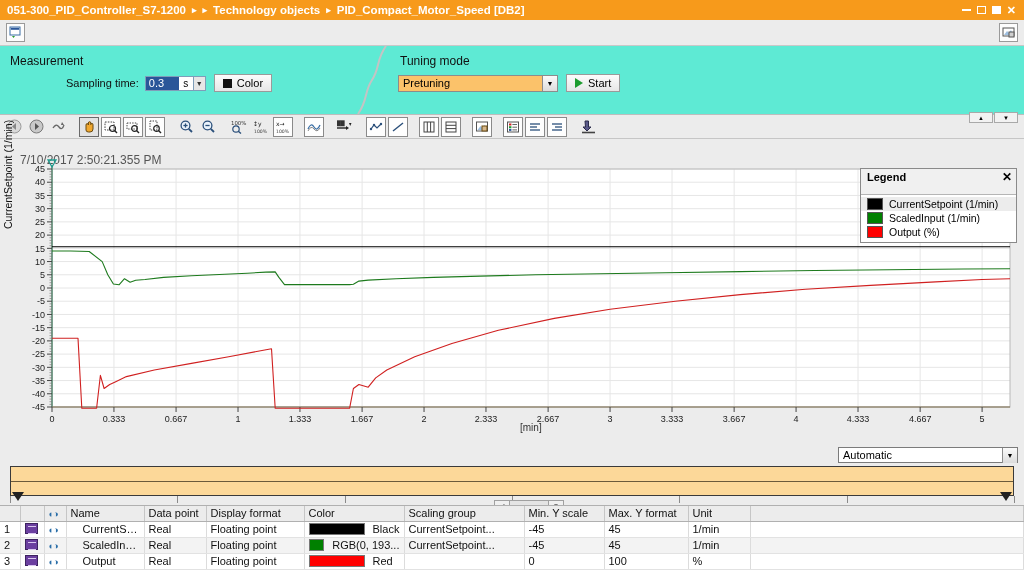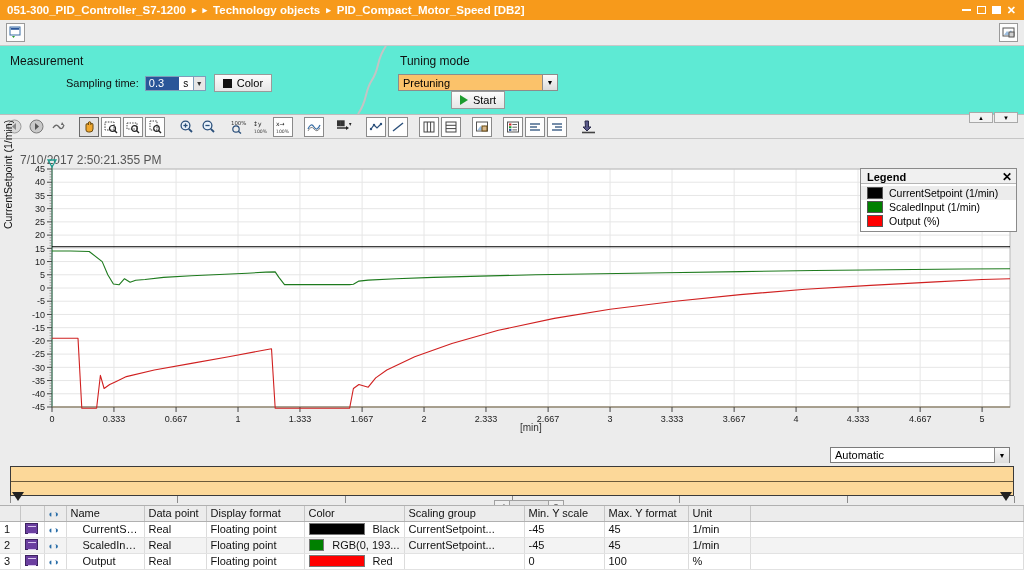--- a/index.html
+++ b/index.html
@@ -39,21 +39,21 @@
   
   .panel{
     position:relative;height:68px;background:#5eead4;
     border-bottom:1px solid #bdbdbd;
   }
   .sect-title{position:absolute;font-size:12px;color:#111;}
   .m-title{left:10px;top:8px;}
   .t-title{left:400px;top:8px;}
   .row{position:absolute;display:flex;align-items:center;}
   .m-row{left:66px;top:28px;}
-  .t-row{left:398px;top:28px;flex-direction:column;}
+  .t-row{left:398px;top:28px;}
   .lbl{font-size:11px;color:#111;margin-right:6px;}
   .numbox{
     width:34px;height:15px;background:#2a5699;color:#fff;
     font-size:11px;display:flex;align-items:center;padding-left:3px;
     border:1px solid #7f9db9;border-right:none;box-sizing:border-box;
   }
   .unitbox{
     width:14px;height:15px;background:#fff;border:1px solid #7f9db9;
     border-left:none;border-right:none;
     font-size:10px;display:flex;align-items:center;justify-content:center;box-sizing:border-box;
@@ -124,31 +124,31 @@
   .xunit{position:absolute;left:520px;top:283px;font-size:10px;color:#333;}
 
   
   .legend{
     position:absolute;left:860px;top:168px;width:157px;
     background:#f0f0f0;border:1px solid #8a8a8a;box-sizing:border-box;
     z-index:9;
   }
   .legend-hd{
     display:flex;align-items:center;justify-content:space-between;
-    padding:2px 4px 0 6px;font-size:11px;font-weight:bold;
+    padding:2px 4px 11px 6px;font-size:11px;font-weight:bold;
   }
   .legend-close{font-size:12px;font-weight:bold;cursor:default;line-height:10px;}
   .legend-body{background:#fff;border-top:1px solid #b5b5b5;padding:2px 0 3px 0;}
   .legend-row{display:flex;align-items:center;gap:6px;padding:1px 6px;font-size:10.5px;}
   .legend-row.hl{background:#ececec;}
   .swatch{width:16px;height:12px;border:1px solid #555;box-sizing:border-box;}
 
   
   .autocombo{
-    position:absolute;right:14px;top:447px;width:180px;height:16px;
+    position:absolute;right:6px;top:447px;width:180px;height:16px;
     background:#fff;border:1px solid #7b7b7b;box-sizing:border-box;
     display:flex;align-items:center;justify-content:space-between;
     font-size:11px;padding-left:4px;z-index:8;
   }
 
   
   .navwrap{
     position:absolute;left:0;right:0;top:464px;height:40px;background:#ececec;
   }
   .navbar{

